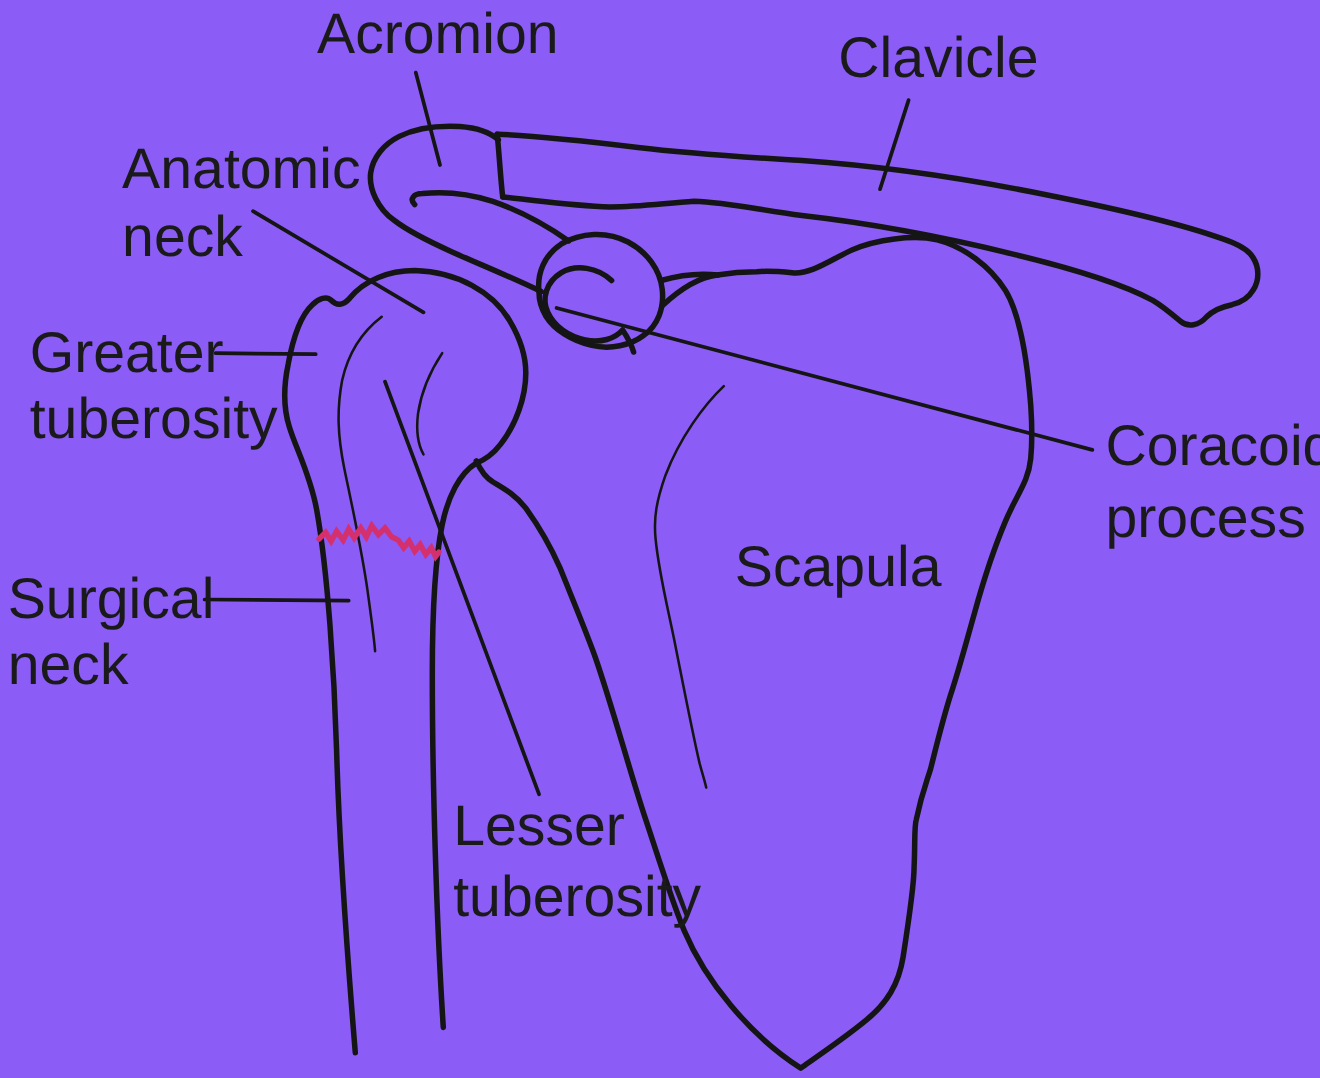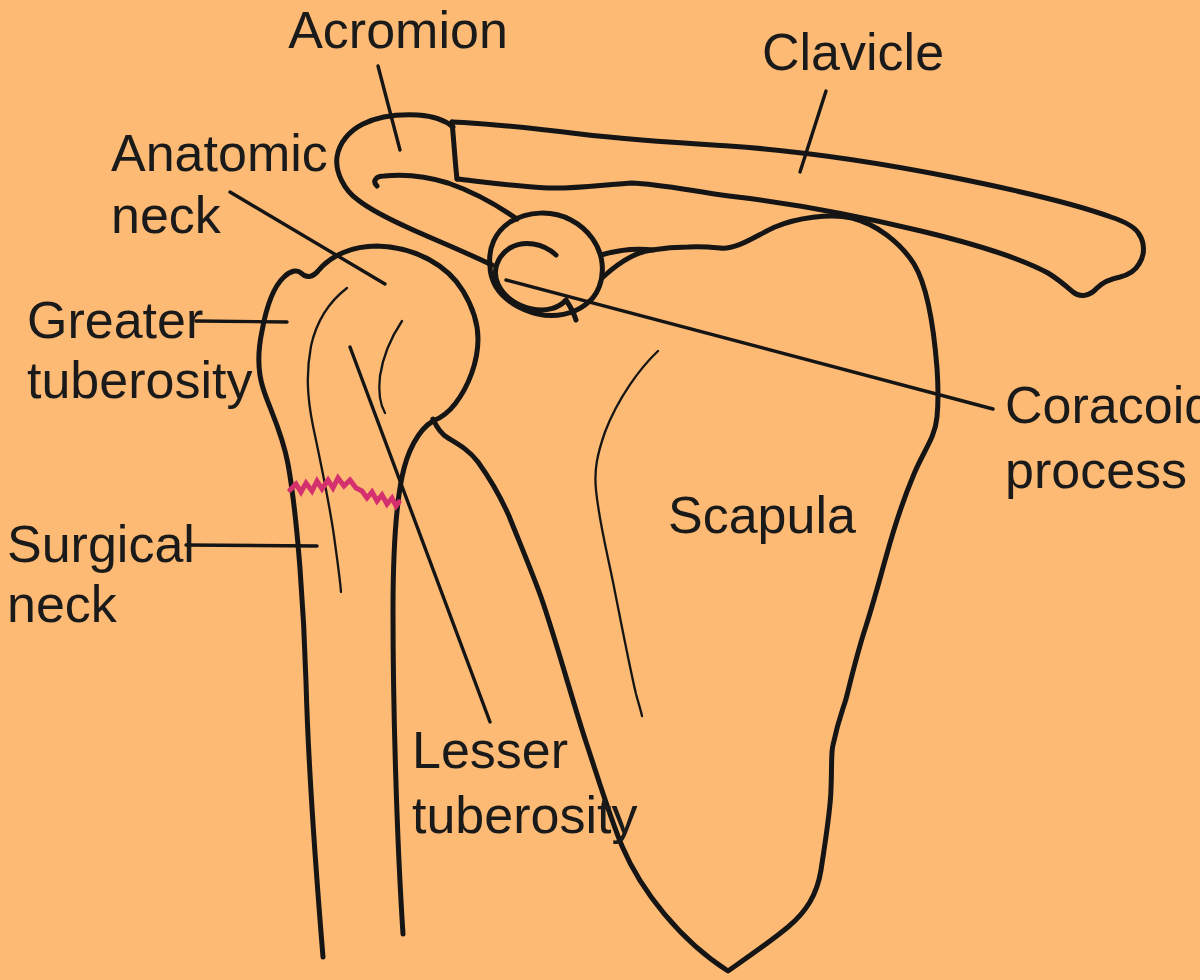--- a/index.html
+++ b/index.html
@@ -4,21 +4,21 @@
 <style>
   html, body {
     margin: 0;
     padding: 0;
     background: #ffffff;
   }
   .stage {
     position: relative;
     width: 1200px;
     height: 980px;
-    background: #fdba74;
+    background: #8b5cf6;
     overflow: hidden;
   }
   svg { display: block; }
   .bone {
     fill: none;
     stroke-width: 5;
     stroke-linecap: round;
     stroke-linejoin: round;
   }
   .thin {

